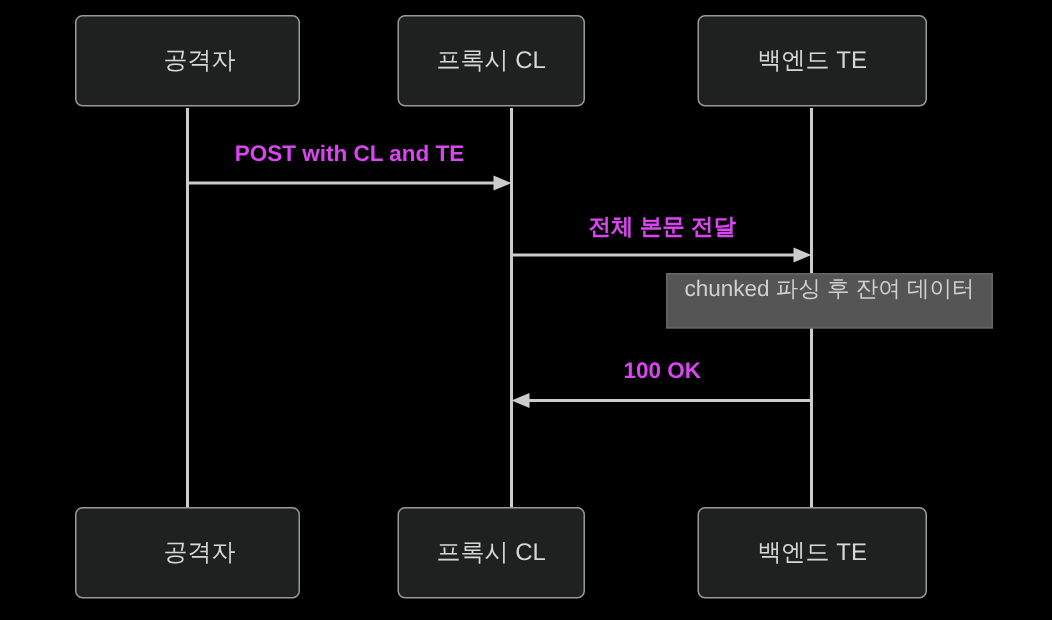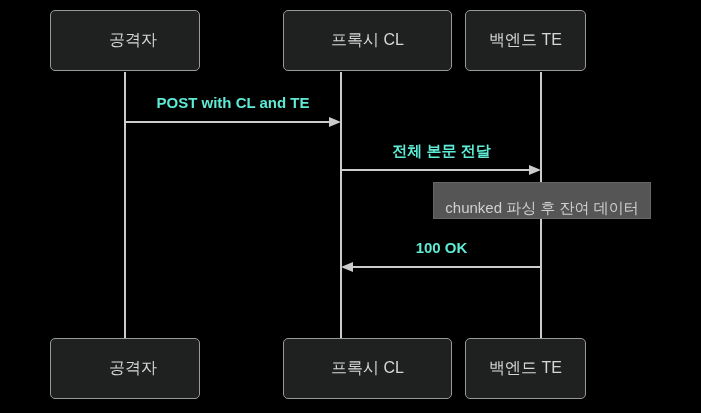--- a/index.html
+++ b/index.html
@@ -23,40 +23,40 @@
     border-radius: 5px;
     display: flex;
     align-items: center;
     justify-content: center;
     color: #d6d6d6;
     font-size: 16px;
     box-sizing: border-box;
     z-index: 3;
   }
   .actor-attacker { left: 50px;  width: 150px; padding-left: 16px; }
-  .actor-proxy    { left: 283px; width: 169px; }
-  .actor-backend  { left: 465px; width: 121px; }
+  .actor-proxy    { left: 265px; width: 125px; }
+  .actor-backend  { left: 465px; width: 153px; }
   .actor-top      { top: 10px; }
   .actor-bottom   { top: 338px; }
 
   .lifeline {
     position: absolute;
     top: 72px;
     height: 267px;
     width: 2px;
     background: #cccccc;
     z-index: 1;
   }
   .lifeline-attacker { left: 124px; }
   .lifeline-proxy    { left: 340px; }
   .lifeline-backend  { left: 540px; }
 
   .msg-label {
     position: absolute;
-    color: #5eead4;
+    color: #d946ef;
     font-size: 15px;
     font-weight: bold;
     text-align: center;
     z-index: 2;
   }
   .msg-label-post    { left: 125px; width: 216px; top: 94px;  }
   .msg-label-forward { left: 341px; width: 201px; top: 142px; }
   .msg-label-ok      { left: 341px; width: 201px; top: 239px; }
 
   .msg-line {
@@ -82,27 +82,28 @@
   .arrowhead-post    { left: 329px; top: 117px; }
   .arrowhead-forward { left: 529px; top: 165px; }
   .arrowhead-ok      { left: 341px; top: 262px; }
 
   .note-box {
     position: absolute;
     height: 37px;
     background: #555555;
     border: 1px solid #666666;
     display: flex;
-    align-items: flex-end;
+    align-items: flex-start;
     justify-content: center;
     color: #d0d0d0;
     font-size: 15px;
     box-sizing: border-box;
     z-index: 4;
     white-space: nowrap;
+    margin-left: 11px;
   }
   .note-chunked { left: 433px; top: 182px; width: 218px; }
   .note-merge   { left: 450px; top: 278px; width: 183px; }
 </style>
 </head>
 <body>
 
 <div id="diagram">
 
   <div class="lifeline lifeline-attacker"></div>

